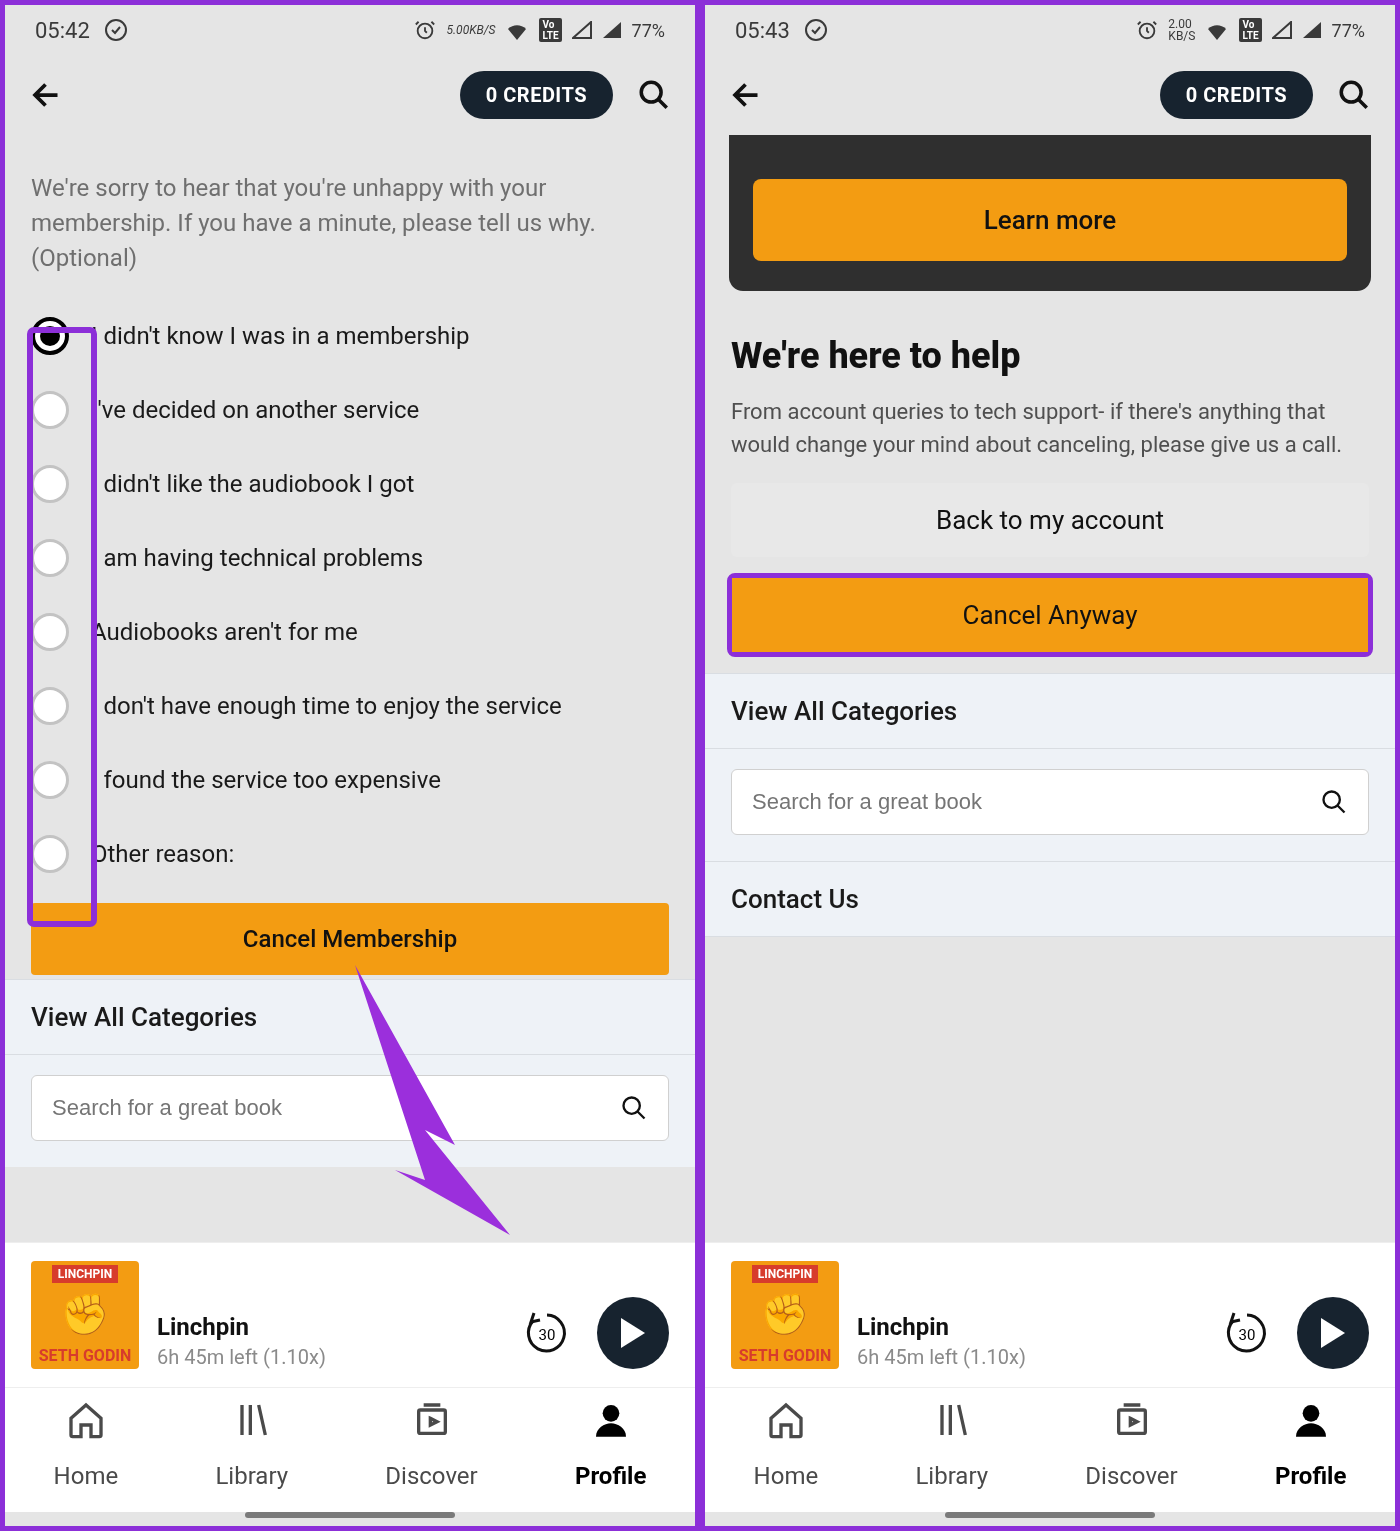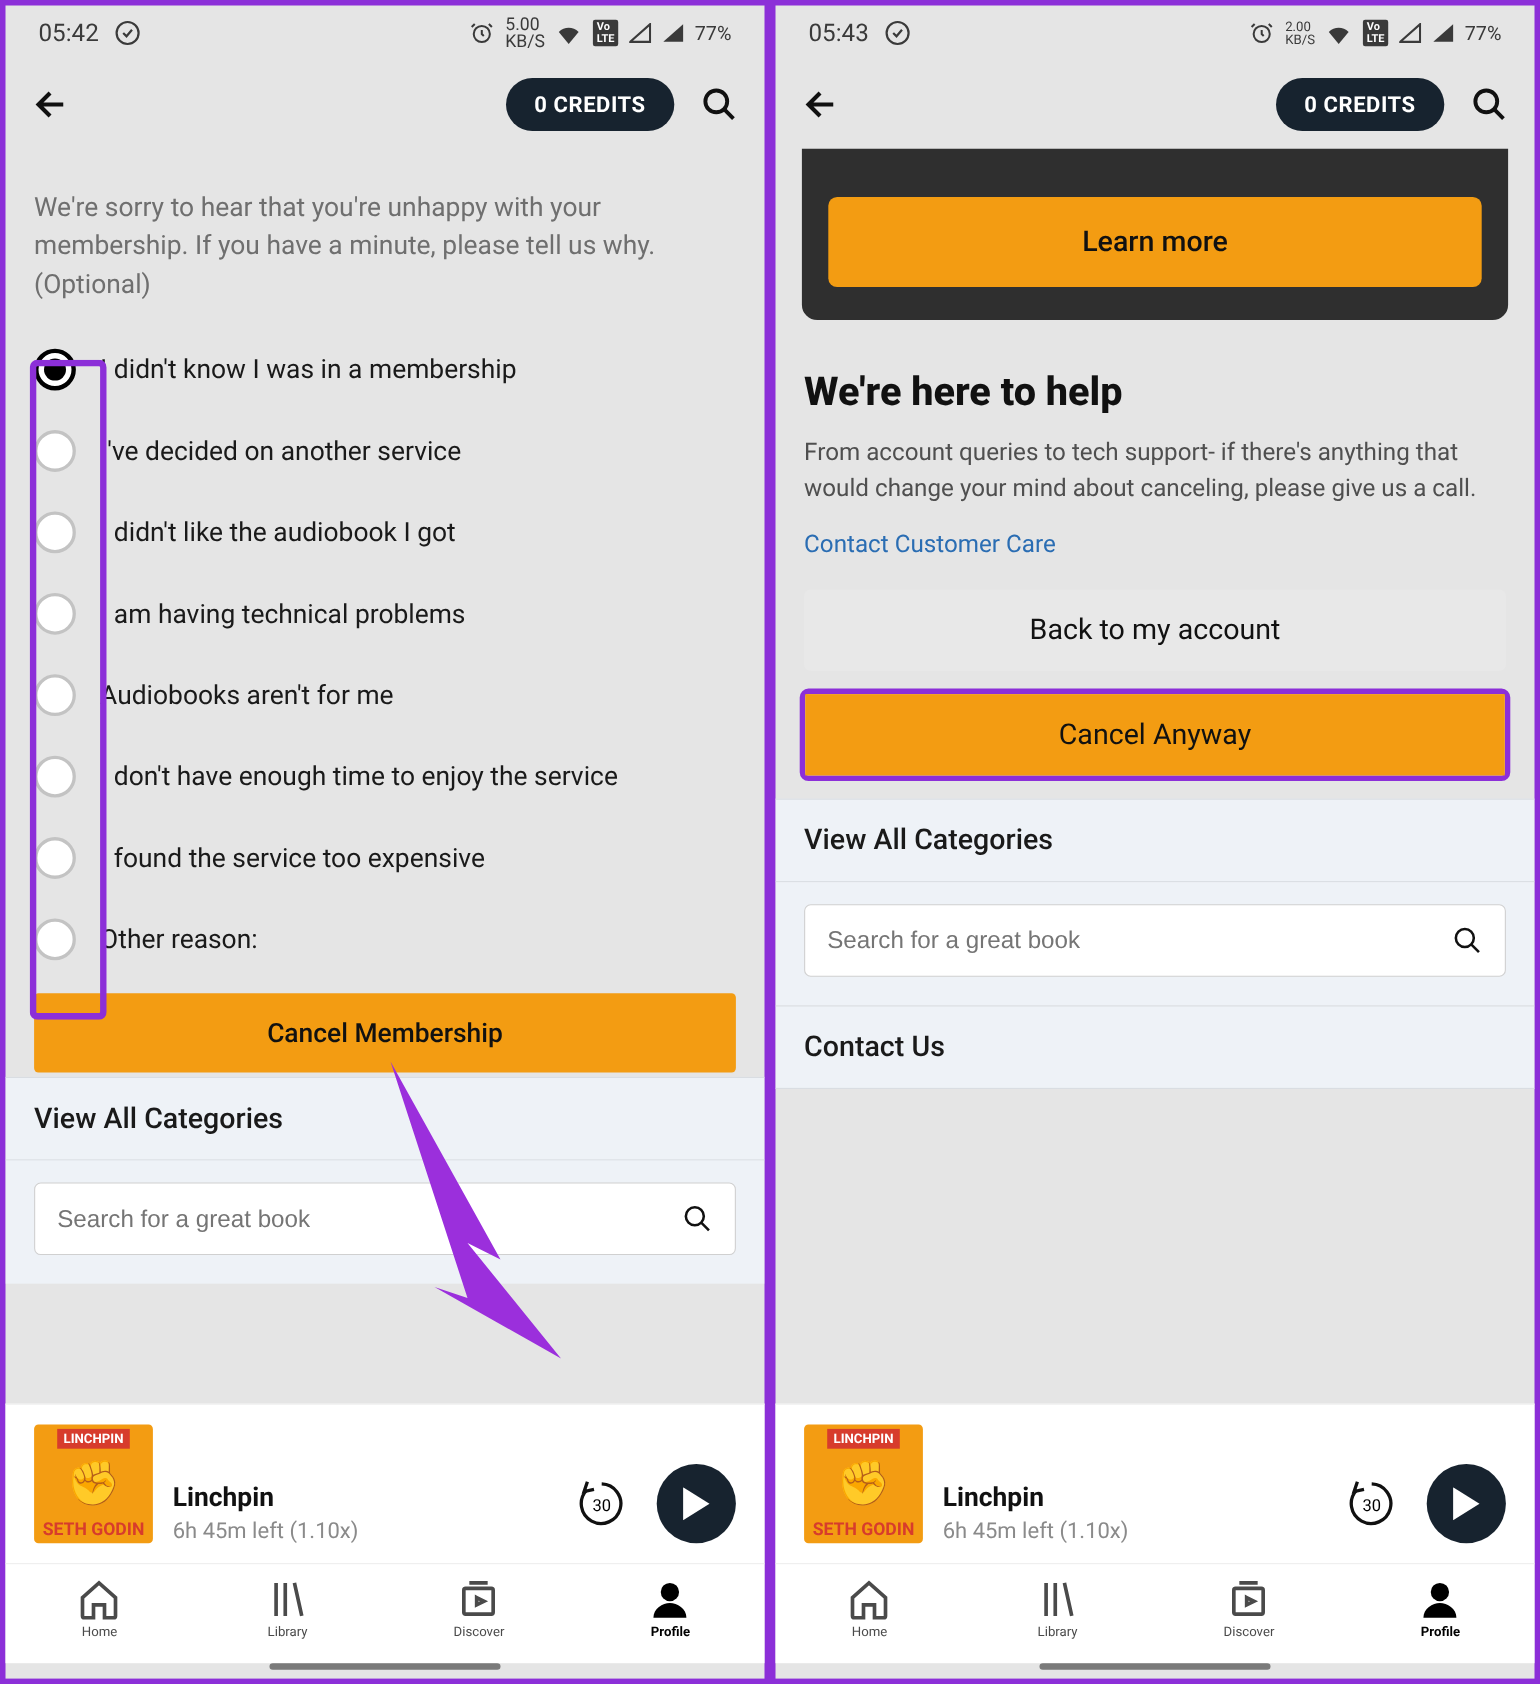--- a/index.html
+++ b/index.html
@@ -142,21 +142,21 @@
   .mp-title{font-size:24px;font-weight:700;color:#111;}
   .mp-sub{font-size:20px;color:#8a8a8a;margin-top:4px;}
   .mp-ctrl{display:flex;align-items:center;gap:24px;}
   .rewind{position:relative;width:52px;height:52px;}
   .playbtn{width:72px;height:72px;border-radius:50%;background:#17232f;display:flex;align-items:center;justify-content:center;}
   
   .bottomnav{
     display:flex;justify-content:space-around;align-items:flex-end;
     padding:12px 0 22px;border-top:1px solid #eee;background:#fff;
   }
-  .navitem{display:flex;flex-direction:column;align-items:center;gap:2px;color:#4a4a4a;font-size:12px;}
+  .navitem{display:flex;flex-direction:column;align-items:center;gap:22px;color:#4a4a4a;font-size:24px;}
   .navitem.active{color:#000;font-weight:700;}
   .navitem svg{width:40px;height:40px;}
   .gesture{height:6px;width:210px;background:#7a7a7a;border-radius:3px;margin:0 auto 8px;}
   
   .darkcard{
     background:#2f2f2f;margin:0 24px;border-radius:0 0 14px 14px;
     padding:44px 24px 30px;
   }
   .learnmore{
     background:#f39c12;border-radius:8px;text-align:center;font-size:26px;
@@ -191,21 +191,21 @@
       <svg width="24" height="24" viewBox="0 0 24 24" fill="none" stroke="#3a3a3a" stroke-width="2">
           <circle cx="12" cy="12" r="10"></circle>
           <path d="M8 12l3 3 5-6"></path>
         </svg>
     </div>
     <div class="right">
       <svg width="22" height="22" viewBox="0 0 24 24" fill="none" stroke="#3a3a3a" stroke-width="2">
           <circle cx="12" cy="13" r="8"></circle>
           <path d="M12 9v4l2 2M5 3l-3 3M22 6l-3-3"></path>
         </svg>
-      <span style="display:flex;flex-direction:column;line-height:1;font-size:16px;">
+      <span style="display:flex;flex-direction:row;line-height:1;font-size:12px;font-style:italic;">
         <span>5.00</span>
         <span>KB/S</span>
       </span>
       <svg width="24" height="20" viewBox="0 0 24 20">
           <path fill="#3a3a3a" d="M12 20l-9-11c5-5 13-5 18 0z"></path>
         </svg>
       <span style="background:#3a3a3a;color:#fff;font-size:10px;padding:1px 3px;border-radius:2px;font-weight:700;">Vo<br>LTE</span>
       <svg width="20" height="18" viewBox="0 0 20 18">
           <path fill="none" stroke="#3a3a3a" stroke-width="2" d="M1 17L19 17 19 1z"></path>
         </svg>
@@ -386,21 +386,20 @@
         </svg>
     </div>
   </div>
 
   <div class="content">
     <div class="darkcard">
       <div class="learnmore">Learn more</div>
     </div>
     <div class="h2">We're here to help</div>
     <div class="body2">From account queries to tech support- if there's anything that would change your mind about canceling, please give us a call.</div>
-    <a class="link2">Contact Customer Care</a>
     <div class="greybtn">Back to my account</div>
     <div class="purpleframe">
       <div class="inner">Cancel Anyway</div>
     </div>
     <div class="sectionbar" style="margin-top:8px;">View All Categories</div>
     <div class="searchbox-wrap">
       <div class="searchbox">
         <input placeholder="Search for a great book" style="">
         <svg width="28" height="28" viewBox="0 0 24 24" fill="none" stroke="#111" stroke-width="2">
             <circle cx="10" cy="10" r="7"></circle>

